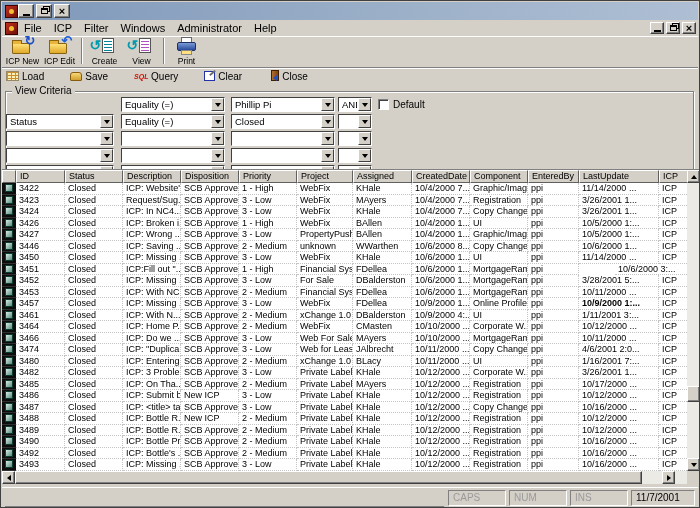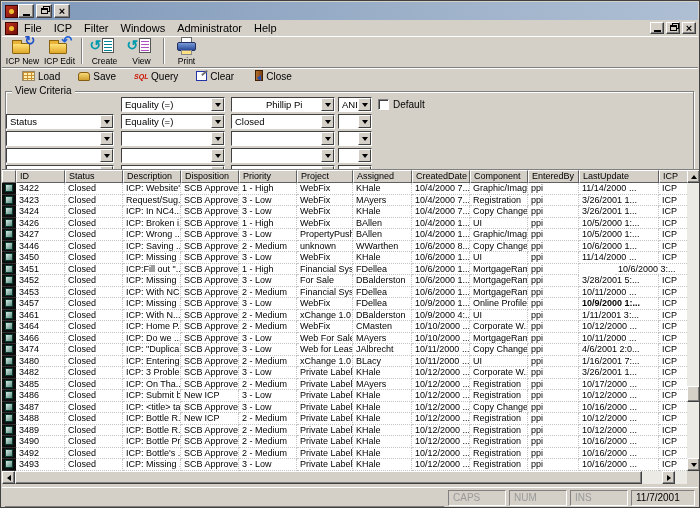--- a/index.html
+++ b/index.html
@@ -56,21 +56,21 @@
   .doc-lines{position:absolute;left:12px;top:4px;width:8px;height:10px;
     background:repeating-linear-gradient(180deg,currentColor 0 1px,transparent 1px 3px);}
   .doc-lines.teal{color:#00889a;}
   .doc-lines.purple{color:#b050c0;}
   .pr-paper{position:absolute;left:7px;top:0;width:11px;height:6px;background:#fff;border:1px solid #666;}
   .pr-body{position:absolute;left:3px;top:5px;width:19px;height:9px;
     background:linear-gradient(180deg,#7a9ad8,#2a4a9a);border:1px solid #203060;border-radius:2px;}
   .pr-out{position:absolute;left:7px;top:13px;width:11px;height:5px;background:#ffe080;border:1px solid #888;}
 
   .toolbar-query{position:absolute;top:66px;left:1px;right:1px;height:18px;display:flex;
-    align-items:center;padding-left:20px;border-top:1px solid #808080;box-shadow:inset 0 1px 0 #ffffff;}
+    align-items:center;padding-left:4px;border-top:1px solid #808080;box-shadow:inset 0 1px 0 #ffffff;gap:8px;}
   .qbtn{display:flex;align-items:center;gap:3px;background:transparent;border:none;
     padding:0 6px 0 0;margin-right:12px;font-size:10px;color:#000;height:16px;}
   .si{position:relative;width:14px;height:12px;display:inline-block;flex:none;}
   .si-load{width:13px;height:10px;margin-top:1px;background:#ffefb0;border:1px solid #986;
     background-image:linear-gradient(#c89030 1px,transparent 1px),linear-gradient(90deg,#c89030 1px,transparent 1px);
     background-size:4px 3px;}
   .si-save{width:12px;height:9px;margin-top:2px;background:linear-gradient(180deg,#f8d878,#d0a030);
     border:1px solid #865c10;border-radius:3px 3px 1px 1px;}
   .si-sql{color:#cc1100;font-size:7px;font-weight:bold;font-style:italic;line-height:12px;}
   .si-clear{width:11px;height:10px;margin-top:1px;background:#fff;border:1px solid #2233aa;}
@@ -251,21 +251,21 @@
   <div class="query-group">
     <div class="qframe"></div>
     <span class="qlabel">View Criteria</span>
     <div class="qrows" id="query-rows">
         <div class="combo" style="left: 119px; top: 12px; width: 104px;">
           <span class="ctxt">Equality (=)</span>
           <span class="cbtn">
             <span class="tri-dn"></span>
           </span>
         </div>
-        <div class="combo" style="left: 229px; top: 12px; width: 104px; padding-left: 31px;">
+        <div class="combo" style="left: 229px; top: 12px; width: 104px;">
           <span class="ctxt">Phillip Pi</span>
           <span class="cbtn">
             <span class="tri-dn"></span>
           </span>
         </div>
         <div class="combo" style="left: 336px; top: 12px; width: 34px;">
           <span class="ctxt">AND</span>
           <span class="cbtn">
             <span class="tri-dn"></span>
           </span>

